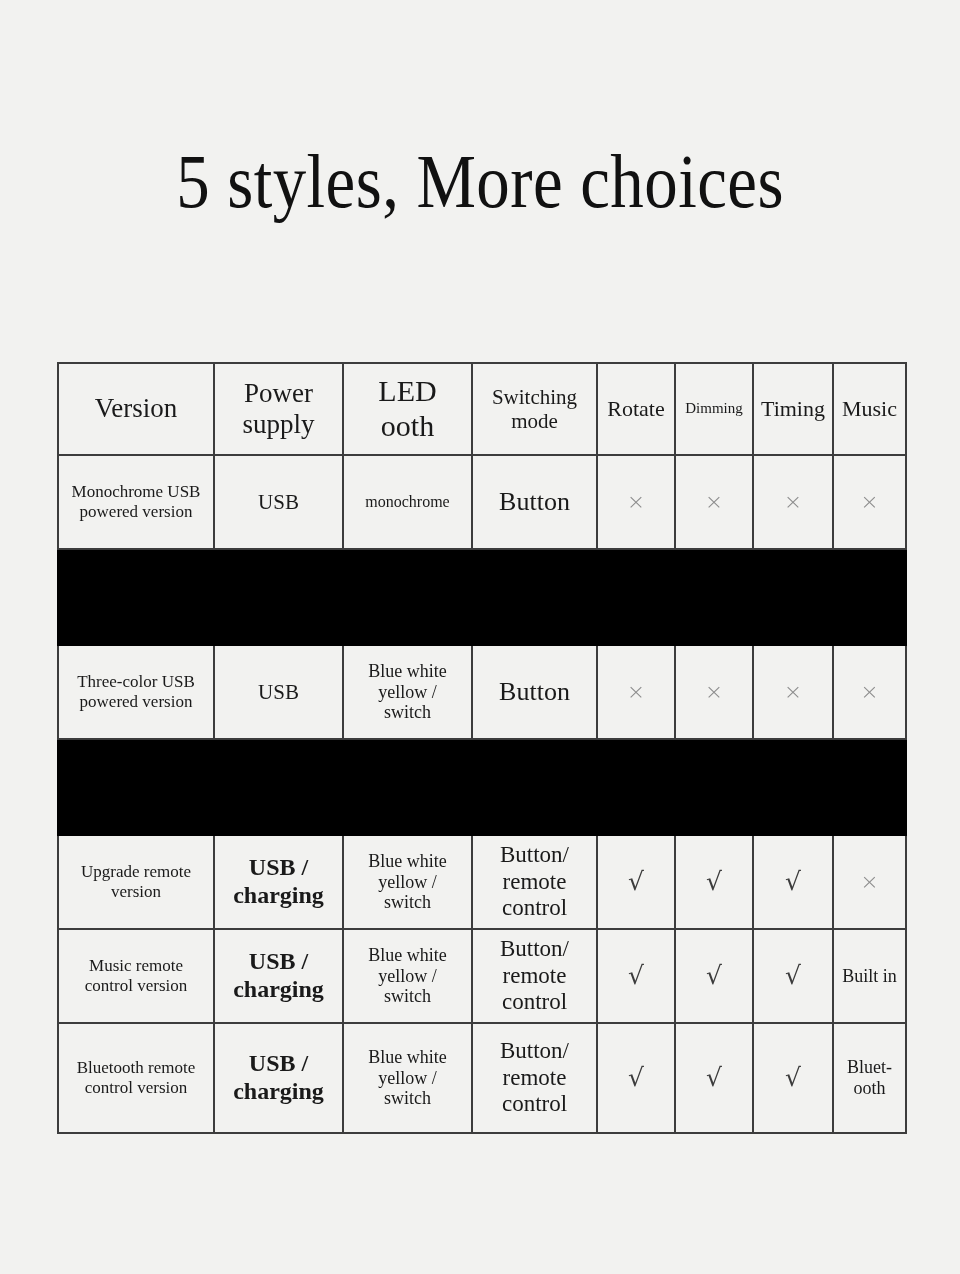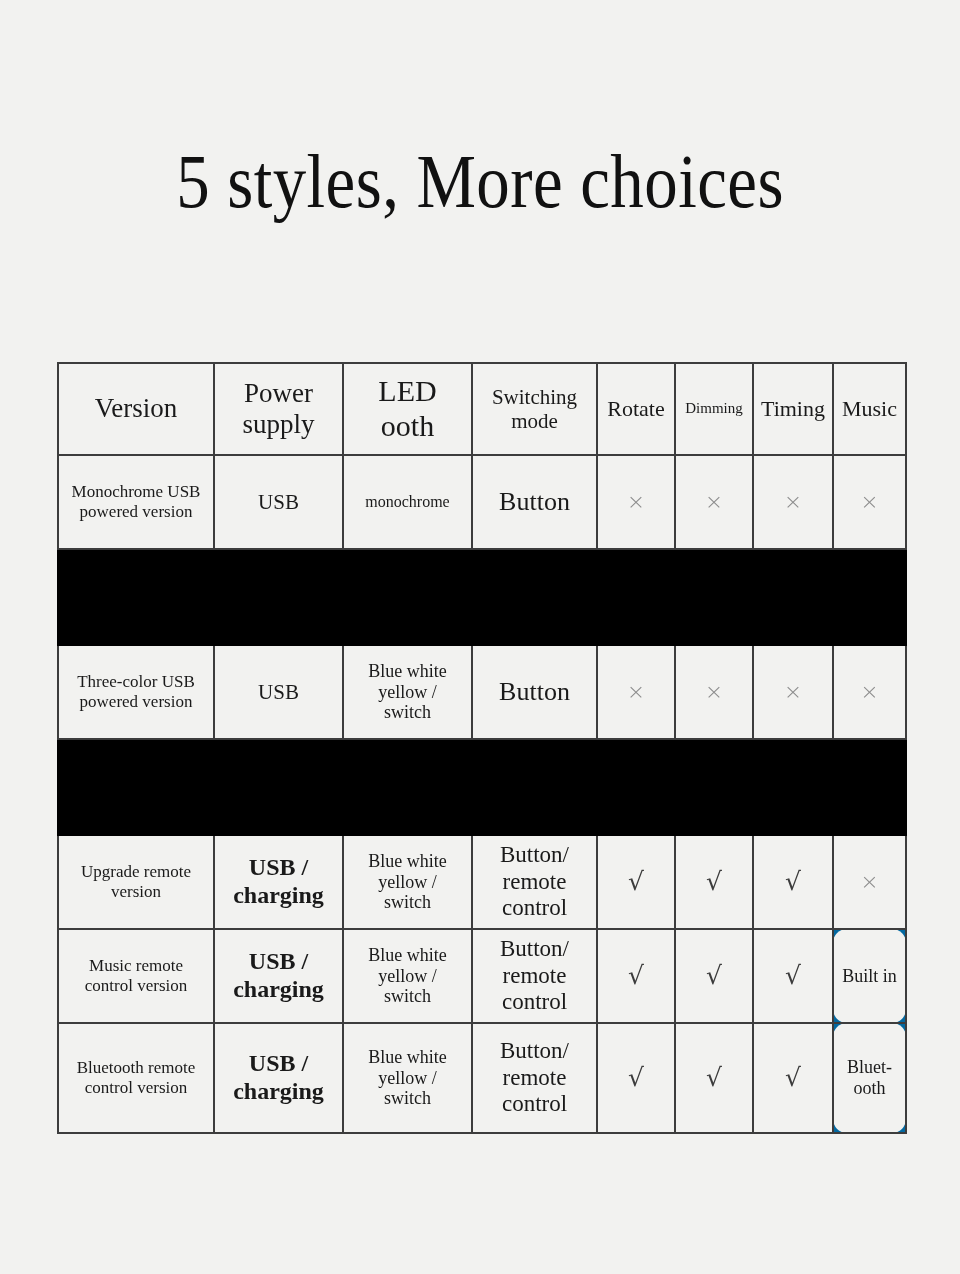--- a/index.html
+++ b/index.html
@@ -86,21 +86,21 @@
   tr.data-row td { height: 88px; }
   tr.data-row-tall td { height: 104px; }
 
   .cell-version { font-size: 17px; }
   .cell-power-sm { font-size: 21px; }
   .cell-power-lg { font-size: 24px; font-weight: bold; }
   .cell-led-sm { font-size: 16px; }
   .cell-led { font-size: 18px; }
   .cell-switch-big { font-size: 26px; }
   .cell-switch { font-size: 23px; }
-  .cell-music-txt { font-size: 18px; border-radius: 14px; }
+  .cell-music-txt { font-size: 18px; }
 
   
   .mark-x {
     display: inline-block;
     font-size: 22px;
     color: #8e8e8e;
     font-family: "DejaVu Sans", sans-serif;
     font-weight: 300;
     line-height: 1;
   }

